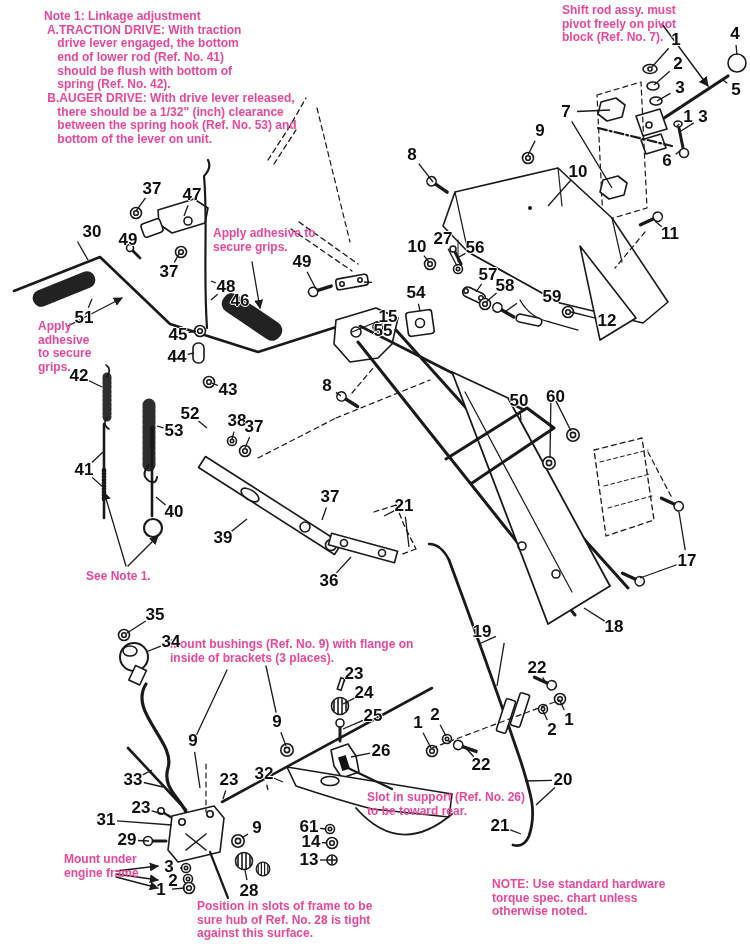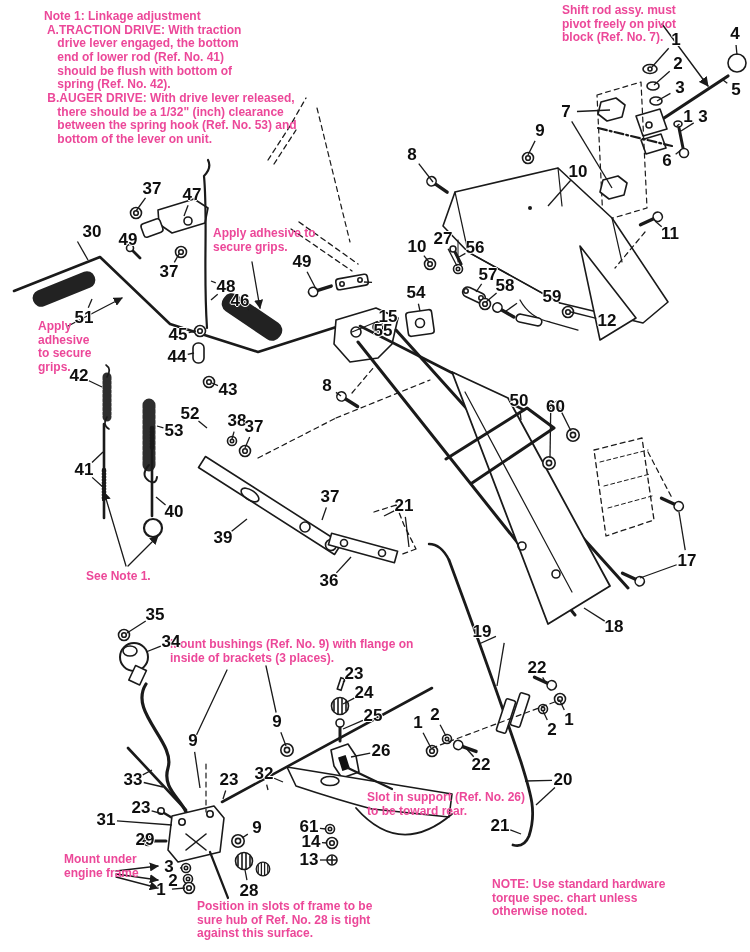--- a/index.html
+++ b/index.html
@@ -404,21 +404,21 @@
       <span class="part-label" style="left: 237px; top: 421px;">38</span>
       <span class="part-label" style="left: 254px; top: 427px;">37</span>
       <span class="part-label" style="left: 84px; top: 470px;">41</span>
       <span class="part-label" style="left: 174px; top: 512px;">40</span>
       <span class="part-label" style="left: 223px; top: 538px;">39</span>
       <span class="part-label" style="left: 330px; top: 497px;">37</span>
       <span class="part-label" style="left: 329px; top: 581px;">36</span>
       <span class="part-label" style="left: 404px; top: 506px;">21</span>
       <span class="part-label" style="left: 327px; top: 386px;">8</span>
       <span class="part-label" style="left: 519px; top: 401px;">50</span>
-      <span class="part-label" style="left: 551px; top: 407px; padding-left: 9px;">60</span>
+      <span class="part-label" style="left: 551px; top: 397px; padding-left: 9px;">60</span>
       <span class="part-label" style="left: 687px; top: 561px;">17</span>
       <span class="part-label" style="left: 614px; top: 627px;">18</span>
       <span class="part-label" style="left: 482px; top: 632px;">19</span>
       <span class="part-label" style="left: 537px; top: 668px;">22</span>
       <span class="part-label" style="left: 569px; top: 720px;">1</span>
       <span class="part-label" style="left: 552px; top: 730px;">2</span>
       <span class="part-label" style="left: 435px; top: 715px;">2</span>
       <span class="part-label" style="left: 418px; top: 723px;">1</span>
       <span class="part-label" style="left: 481px; top: 765px;">22</span>
       <span class="part-label" style="left: 563px; top: 780px;">20</span>
@@ -427,21 +427,21 @@
       <span class="part-label" style="left: 171px; top: 642px;">34</span>
       <span class="part-label" style="left: 354px; top: 674px;">23</span>
       <span class="part-label" style="left: 364px; top: 693px;">24</span>
       <span class="part-label" style="left: 373px; top: 716px;">25</span>
       <span class="part-label" style="left: 193px; top: 741px;">9</span>
       <span class="part-label" style="left: 277px; top: 722px;">9</span>
       <span class="part-label" style="left: 381px; top: 751px;">26</span>
       <span class="part-label" style="left: 133px; top: 780px;">33</span>
       <span class="part-label" style="left: 141px; top: 808px;">23</span>
       <span class="part-label" style="left: 106px; top: 820px;">31</span>
-      <span class="part-label" style="left: 145px; top: 840px;">29</span>
+      <span class="part-label" style="left: 127px; top: 840px;">29</span>
       <span class="part-label" style="left: 169px; top: 867px;">3</span>
       <span class="part-label" style="left: 173px; top: 881px;">2</span>
       <span class="part-label" style="left: 161px; top: 890px;">1</span>
       <span class="part-label" style="left: 229px; top: 780px;">23</span>
       <span class="part-label" style="left: 264px; top: 774px;">32</span>
       <span class="part-label" style="left: 257px; top: 828px;">9</span>
       <span class="part-label" style="left: 249px; top: 891px;">28</span>
       <span class="part-label" style="left: 309px; top: 827px;">61</span>
       <span class="part-label" style="left: 311px; top: 842px;">14</span>
       <span class="part-label" style="left: 309px; top: 860px;">13</span>

